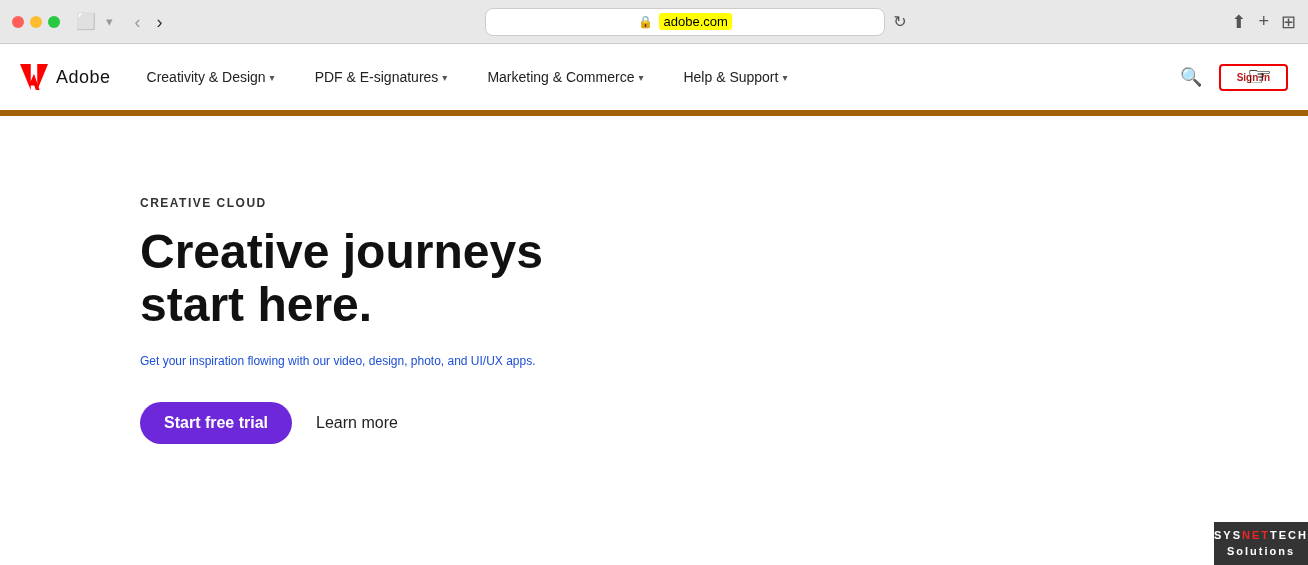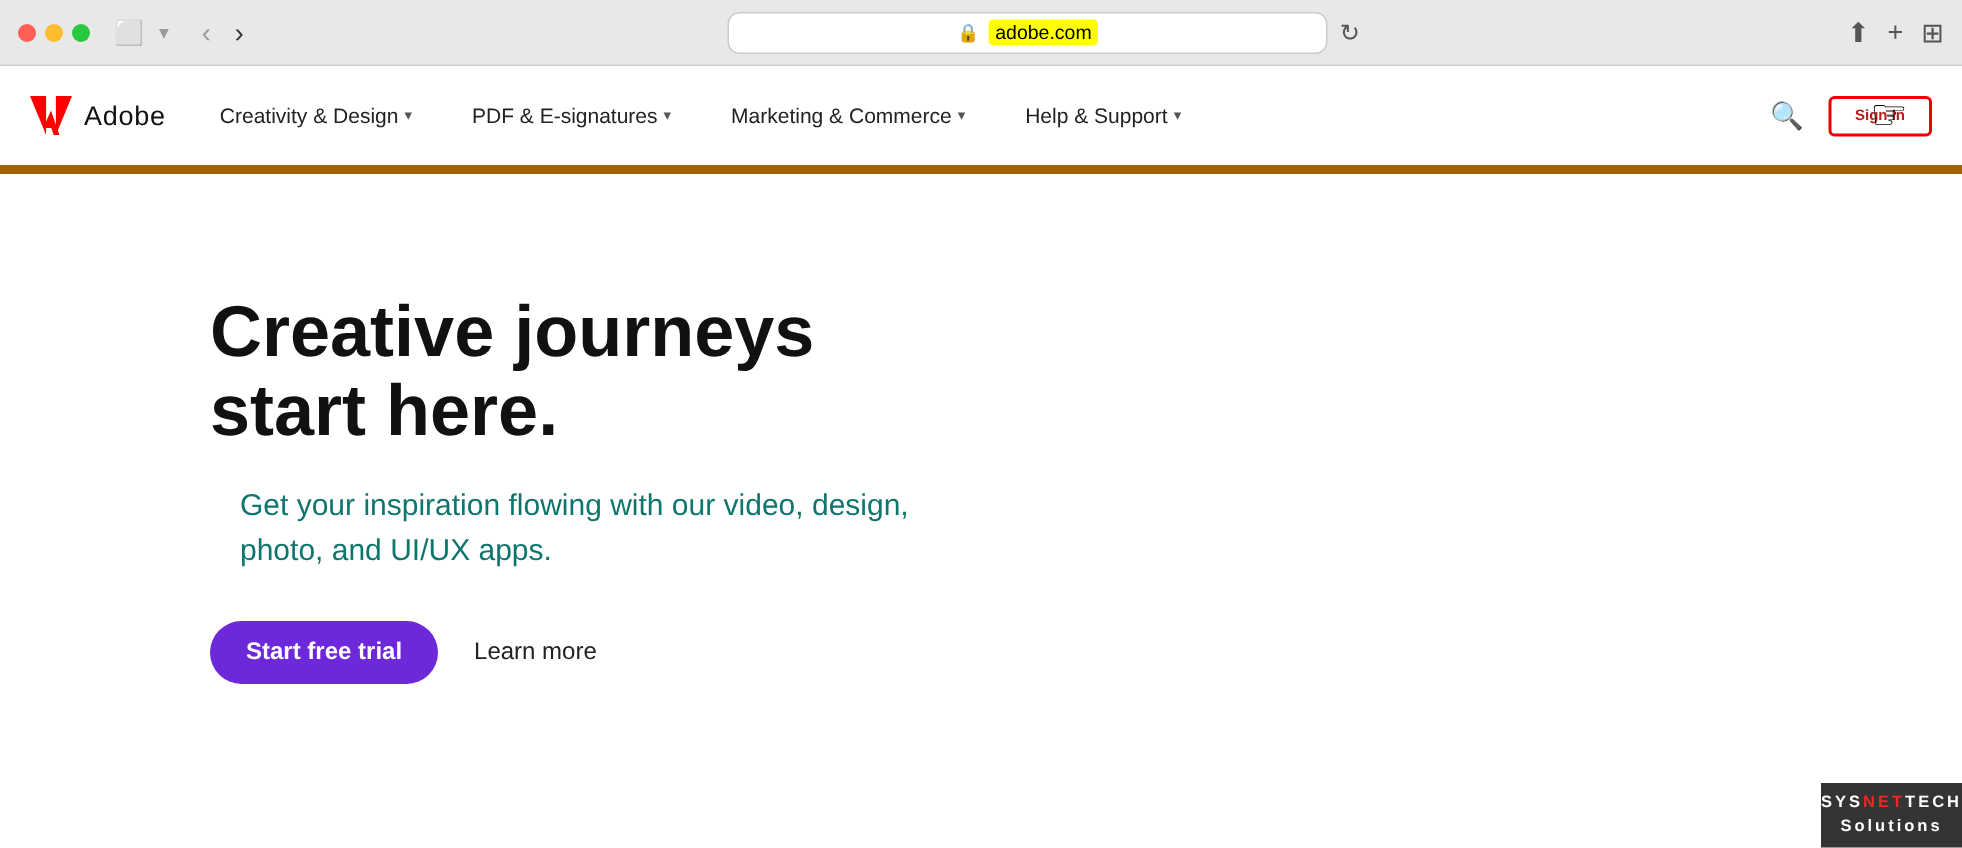--- a/index.html
+++ b/index.html
@@ -187,26 +187,25 @@
       margin-bottom: 16px;
     }
     .hero-headline {
       font-size: 48px;
       font-weight: 700;
       color: #111;
       line-height: 1.1;
       margin-bottom: 20px;
     }
     .hero-description {
-      font-size: 20px;
-      color: #0f766e;
+      font-size: 12px;
+      color: #1d4ed8;
       line-height: 1.5;
       margin-bottom: 32px;
       max-width: 460px;
-      margin-left: 20px;
     }
     .hero-actions {
       display: flex;
       align-items: center;
       gap: 24px;
     }
     .btn-primary {
       background: #6d28d9;
       color: #fff;
       border: none;
@@ -310,20 +309,21 @@
     </a>
   </div>
   <div class="nav-right">
     <button class="search-icon-btn">🔍</button>
     <button class="sign-in-btn">Sign In</button>
   </div>
 </nav>
 
 <main>
   <div class="hero-section">
+    <p class="hero-eyebrow">CREATIVE CLOUD</p>
     <h1 class="hero-headline">Creative journeys start here.</h1>
     <p class="hero-description">Get your inspiration flowing with our video, design, photo, and UI/UX apps.</p>
     <div class="hero-actions">
       <button class="btn-primary">Start free trial</button>
       <a class="btn-secondary" href="#">Learn more</a>
     </div>
   </div>
 </main>
 
 <div class="watermark">

